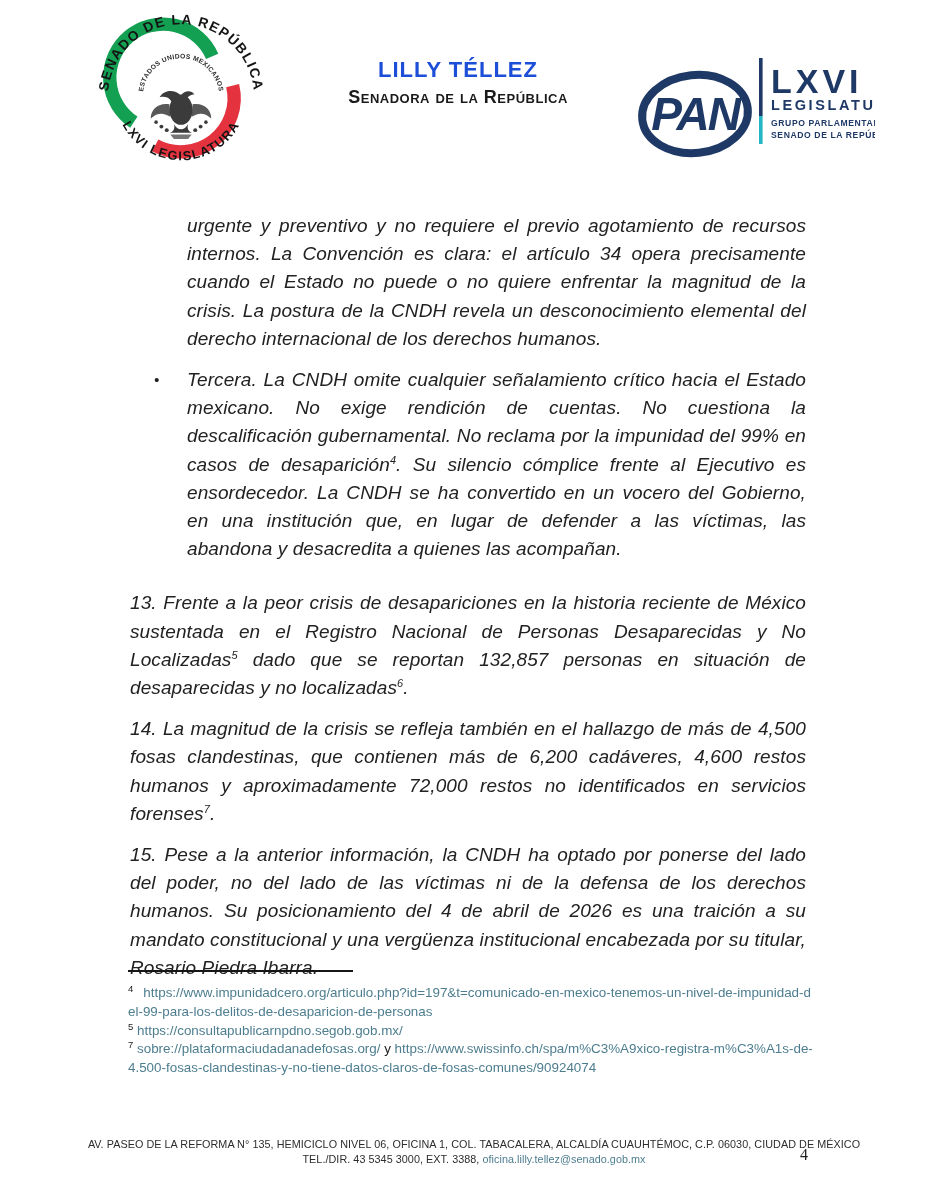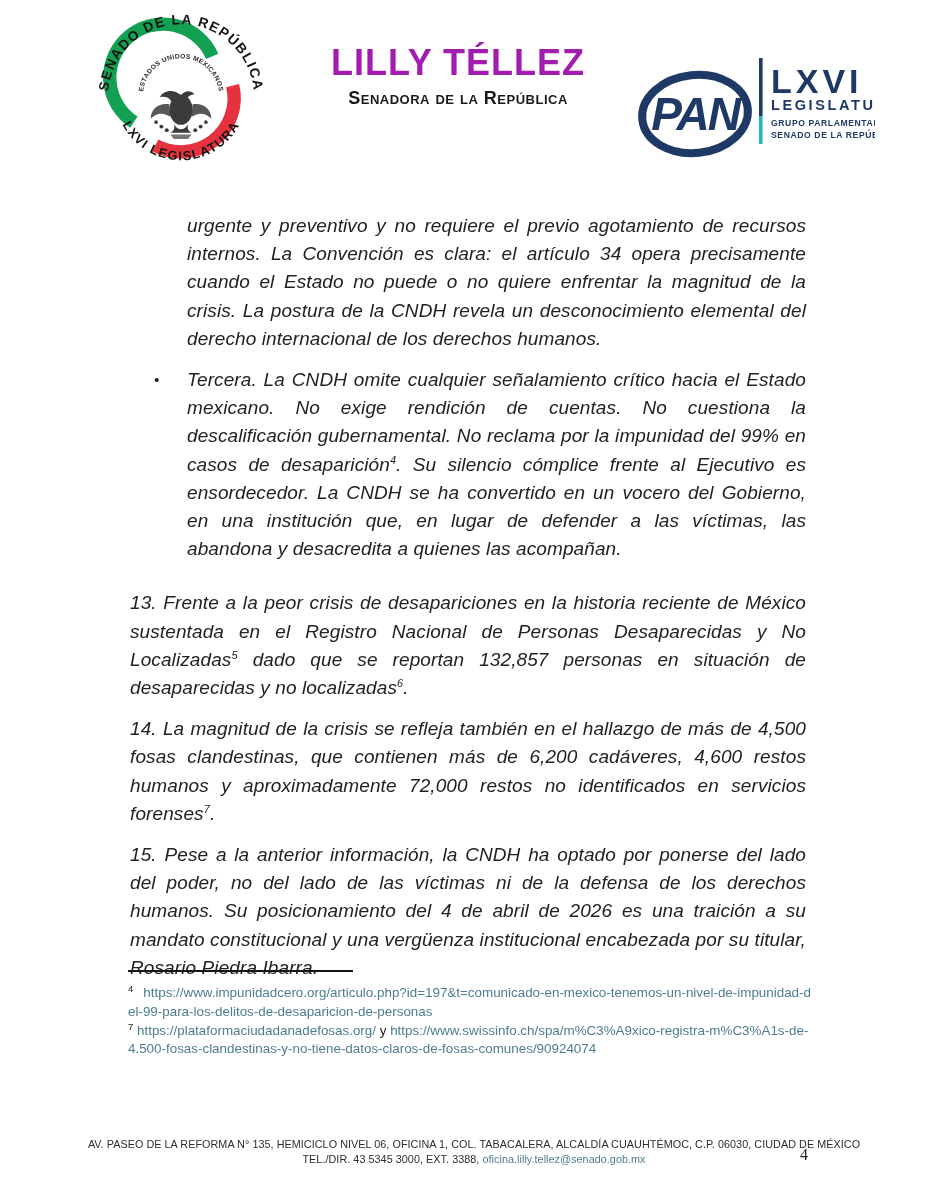--- a/index.html
+++ b/index.html
@@ -9,22 +9,23 @@
     background:#ffffff;
     overflow:hidden;
     font-family:"Liberation Sans",sans-serif;
     color:#212121;
   }
   
   .hdr{position:absolute;top:0;left:0;width:936px;height:205px;}
   .seal{position:absolute;left:88px;top:10px;width:186px;height:178px;}
   .hdr-center{position:absolute;left:280px;right:300px;top:42px;text-align:center;}
   .hdr-title{
-    font-size:36px;font-weight:bold;letter-spacing:1px;color:#a21caf;
+    font-size:22px;font-weight:bold;letter-spacing:1px;color:#1d4ed8;
     font-family:"Liberation Sans",sans-serif;
+    margin-top:15px;
   }
   .hdr-subtitle{
     margin-top:4px;font-size:18px;font-weight:bold;color:#1a1a1a;
     font-variant:small-caps;letter-spacing:.5px;
   }
   .panlogo{position:absolute;left:633px;top:48px;width:242px;height:140px;}
   
   .bodytxt{
     position:absolute;left:130px;right:130px;top:212px;
     font-size:19px;line-height:28.2px;letter-spacing:.1px;
@@ -138,21 +139,22 @@
     <p><span>14. La magnitud de la crisis se refleja también en el hallazgo de más de 4,500 fosas clandestinas, que contienen más de 6,200 cadáveres, 4,600 restos humanos y aproximadamente 72,000 restos no identificados en servicios forenses</span><sup class="fnref">7</sup><span>.</span></p>
 
     <p><span>15. Pese a la anterior información, la CNDH ha optado por ponerse del lado del poder, no del lado de las víctimas ni de la defensa de los derechos humanos. Su posicionamiento del 4 de abril de 2026 es una traición a su mandato constitucional y una vergüenza institucional encabezada por su titular, Rosario Piedra Ibarra.</span></p>
 
   </main>
 
   <div class="fnrule"></div>
 
   <section class="footnotes">
     <div class="fn"><sup>4</sup><span class="gap"></span><a class="link">https://www.impunidadcero.org/articulo.php?id=197&amp;t=comunicado-en-mexico-tenemos-un-nivel-de-impunidad-del-99-para-los-delitos-de-desaparicion-de-personas</a></div>
-    <div class="fn"><sup>7</sup> <a class="link">https://plataformaciudadanadefosas.org/</a><span> y </span><a class="link">https://www.swissinfo.ch/spa/m%C3%A9xico-registra-m%C3%A1s-de-4.500-fosas-clandestinas-y-no-tiene-datos-claros-de-fosas-comunes/90924074</a></div>
+    <div class="fn"><sup>5</sup> <a class="link">https://consultapublicarnpdno.segob.gob.mx/</a></div>
+    <div class="fn"><sup>7</sup> <a class="link">sobre://plataformaciudadanadefosas.org/</a><span> y </span><a class="link">https://www.swissinfo.ch/spa/m%C3%A9xico-registra-m%C3%A1s-de-4.500-fosas-clandestinas-y-no-tiene-datos-claros-de-fosas-comunes/90924074</a></div>
   </section>
 
   <footer class="pagefooter">
     <div>AV. PASEO DE LA REFORMA N° 135, HEMICICLO NIVEL 06, OFICINA 1, COL. TABACALERA, ALCALDÍA CUAUHTÉMOC, C.P. 06030, CIUDAD DE MÉXICO</div>
     <div><span>TEL./DIR. 43 5345 3000, EXT. 3388, </span><a class="link">oficina.lilly.tellez@senado.gob.mx</a></div>
   </footer>
 
   <div class="pagenum">4</div>
 
 </div>

